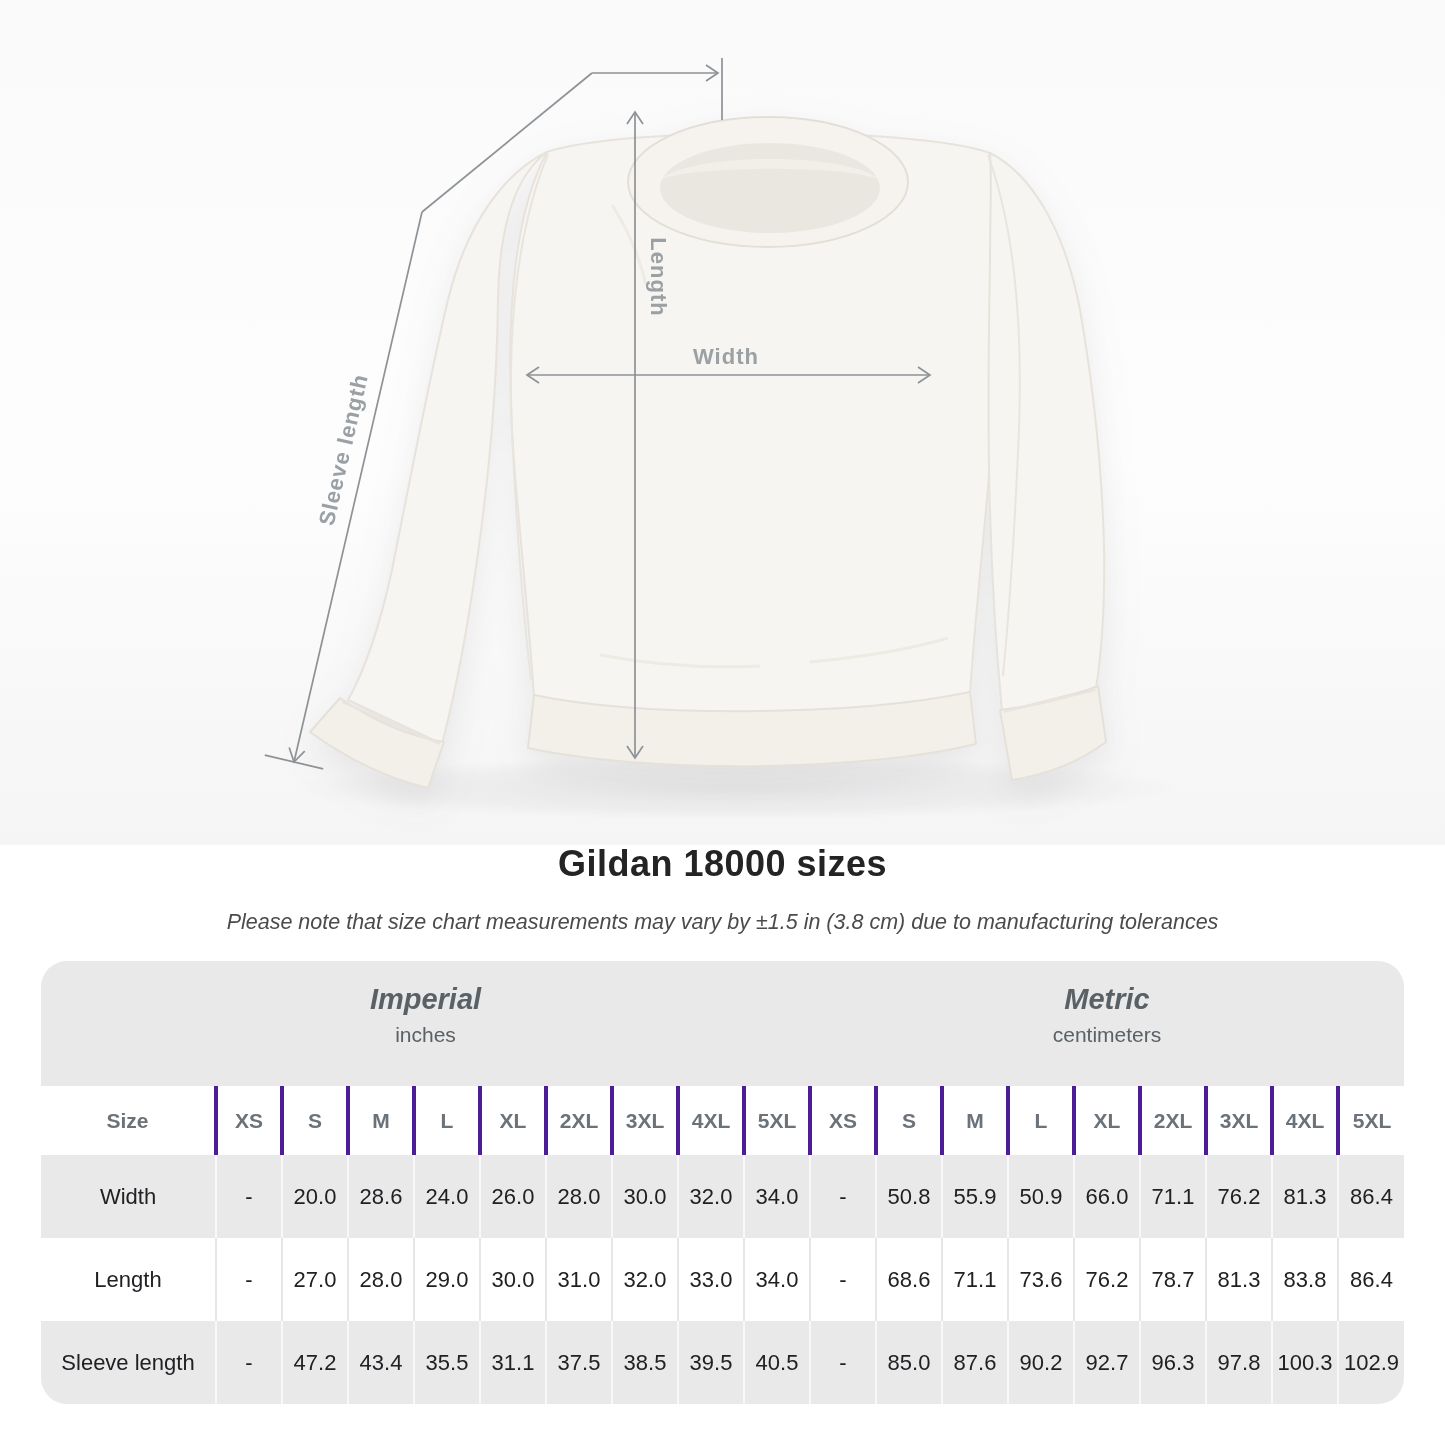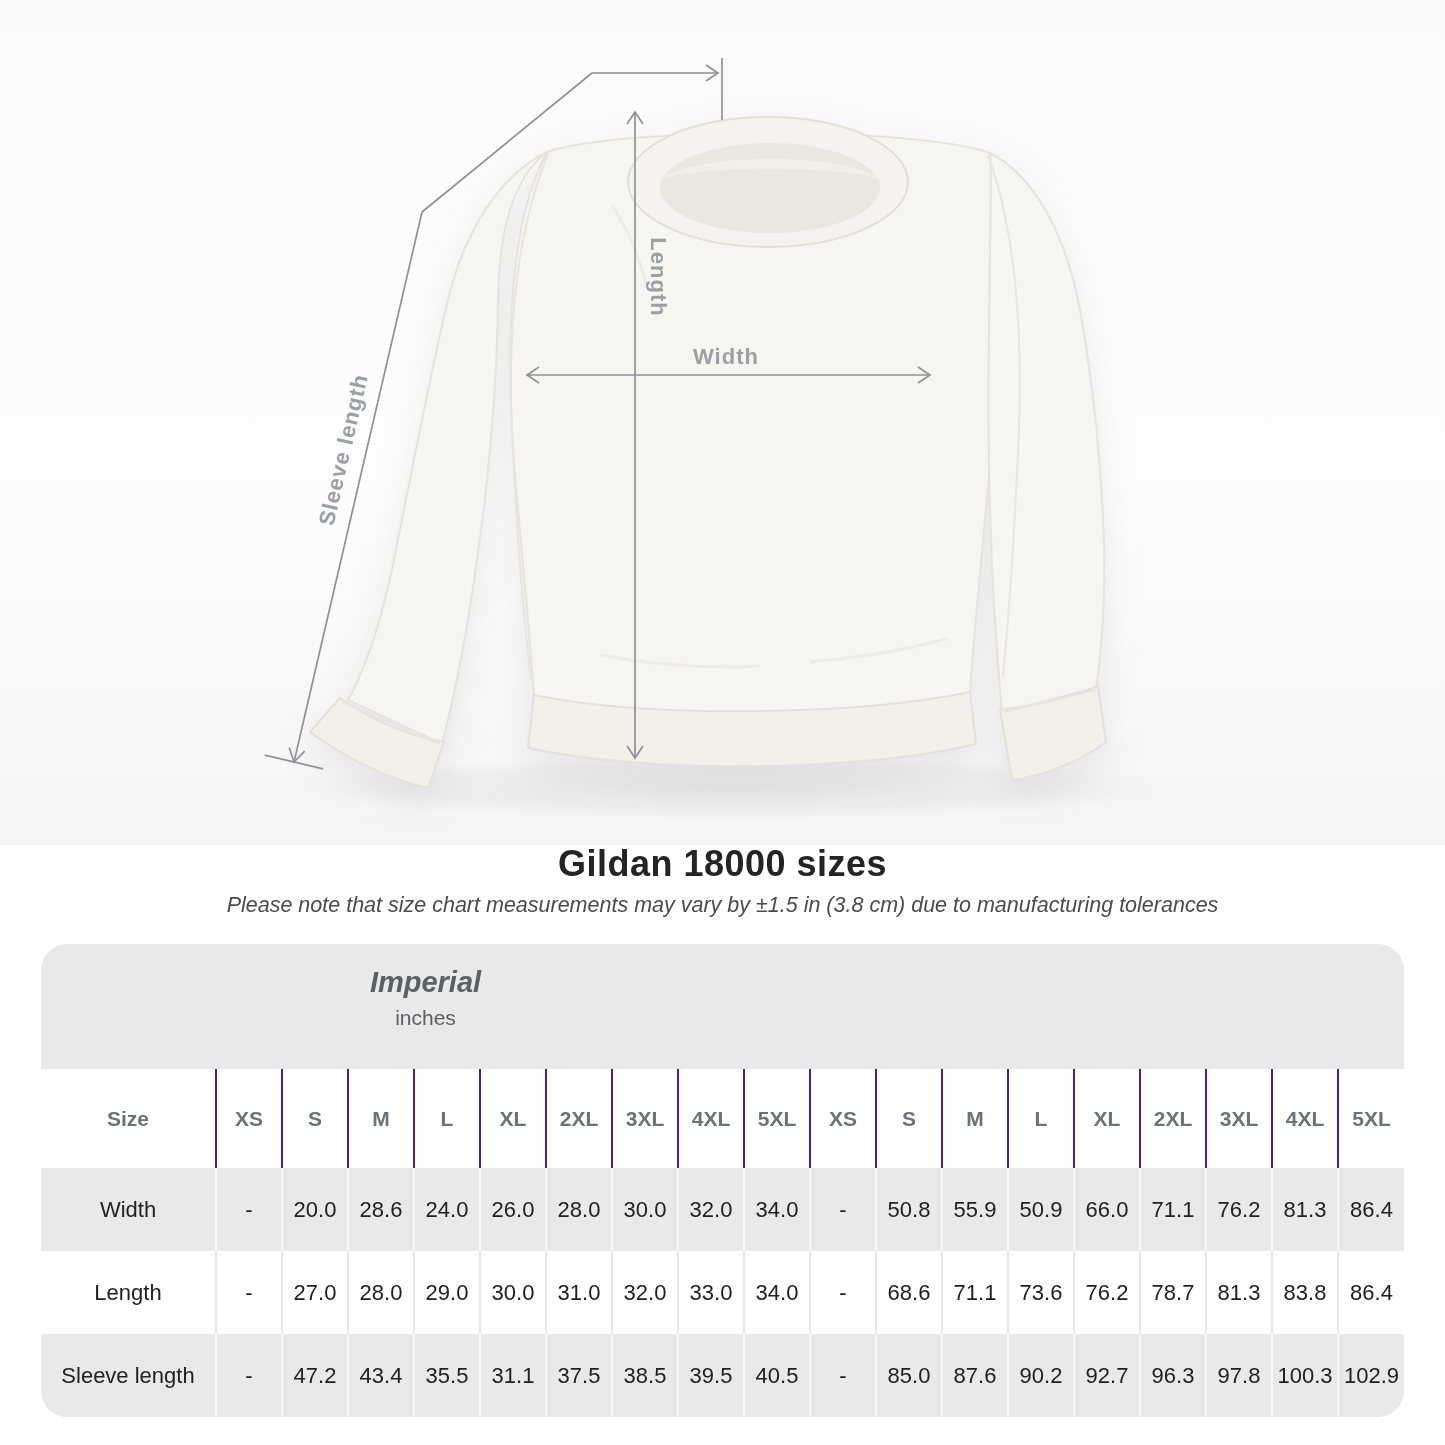--- a/index.html
+++ b/index.html
@@ -8,46 +8,46 @@
     font-family:"Liberation Sans","DejaVu Sans",sans-serif;
     -webkit-font-smoothing:antialiased;
   }
   .diagram-wrap{width:1445px;height:845px;position:relative;}
   .page-title{
     text-align:center;font-size:36px;font-weight:bold;color:#242424;
     line-height:38px;letter-spacing:.5px;
   }
   .page-subtitle{
     text-align:center;font-size:21.5px;font-style:italic;color:#4b4b4b;
-    margin-top:9px;line-height:26px;
+    margin-top:26px;line-height:26px;
   }
   .size-card{
     width:1363px;margin:26px auto 0 auto;border-radius:26px;overflow:hidden;
     background:#ffffff;
   }
   .unit-band{
     height:125px;background:#e9e9e9;display:flex;align-items:stretch;
   }
   .unit-half{display:flex;flex-direction:column;align-items:center;justify-content:flex-start;padding-top:22px;box-sizing:border-box;text-align:right;}
   .unit-half.imperial{width:769px;}
   .unit-half.metric{flex:1;}
   .unit-name{font-size:29px;font-weight:bold;font-style:italic;color:#596167;line-height:32px;}
   .unit-sub{font-size:21px;color:#596167;margin-top:8px;}
   table.sizes{border-collapse:collapse;table-layout:fixed;width:1363px;}
   table.sizes td,table.sizes th{
     text-align:center;vertical-align:middle;padding:0;
     font-size:22px;color:#202124;font-weight:normal;
   }
   col.labelcol{width:175px;}
-  tr.hdr{height:99px;background:#ffffff;}
+  tr.hdr{height:69px;background:#ffffff;}
   tr.hdr th{font-weight:bold;font-size:21px;color:#6b7278;}
   tr.data{height:83px;}
   tr.data.striped{background:#e9e9e9;}
   td.rlabel,th.rlabel{font-weight:bold;font-size:22px;color:#626a70;}
-  tr.hdr th + th{border-left:2px solid #4c1d95;}
+  tr.hdr th + th{border-left:4px solid #4c1d95;}
   tr.data.plain td + td{border-left:2px solid #e7e7e7;}
   tr.data.striped td + td{border-left:2px solid #f8f8f8;}
   .garment{filter:drop-shadow(0 14px 18px rgba(80,80,80,0.10));}
   text.measure-label{
     fill:#9aa0a4;font-weight:bold;font-size:22px;
     font-family:"Liberation Sans","DejaVu Sans",sans-serif;letter-spacing:1px;
   }
 </style>
 </head>
 <body>
@@ -133,20 +133,24 @@
 </div>
 
 <div class="page-title">Gildan 18000 sizes</div>
 <div class="page-subtitle">Please note that size chart measurements may vary by ±1.5 in (3.8 cm) due to manufacturing tolerances</div>
 
 <div class="size-card">
   <div class="unit-band">
     <div class="unit-half imperial">
       <div class="unit-name">Imperial</div>
       <div class="unit-sub">inches</div>
+    </div>
+    <div class="unit-half metric">
+      <div class="unit-name">Metric</div>
+      <div class="unit-sub">centimeters</div>
     </div>
   </div>
 
   <table class="sizes">
     <colgroup>
       <col class="labelcol">
       <col>
         <col>
         <col>
         <col>

